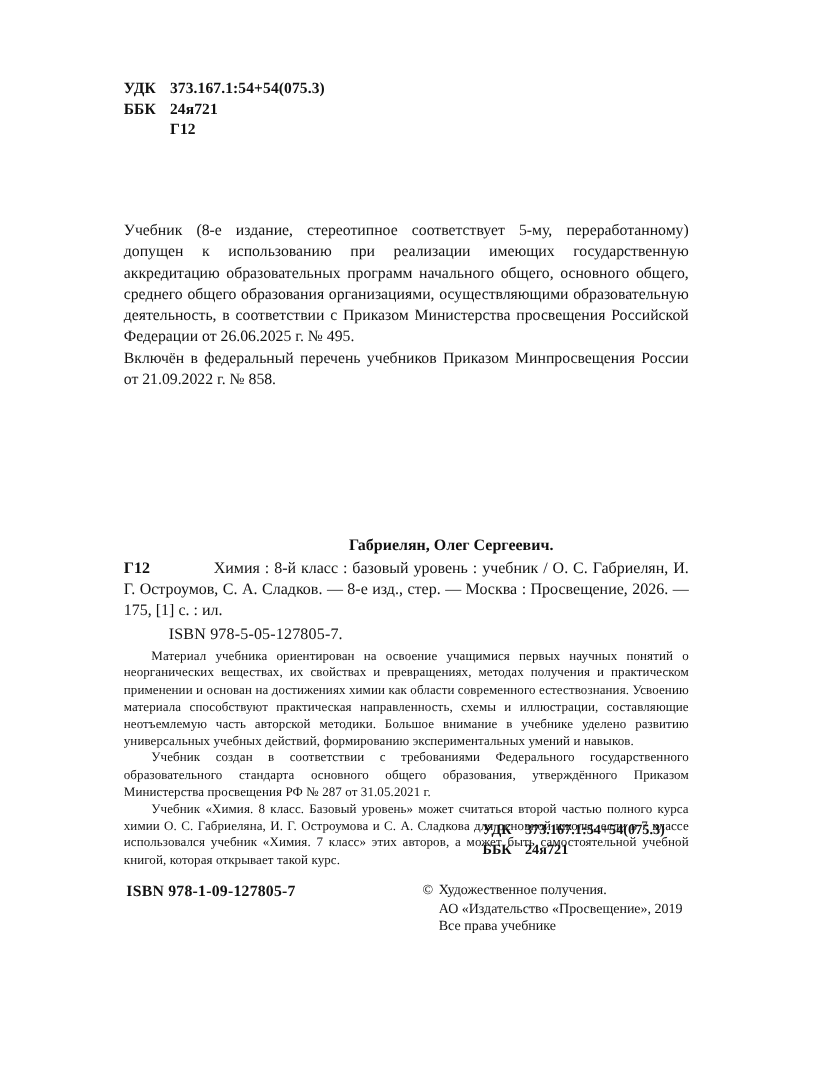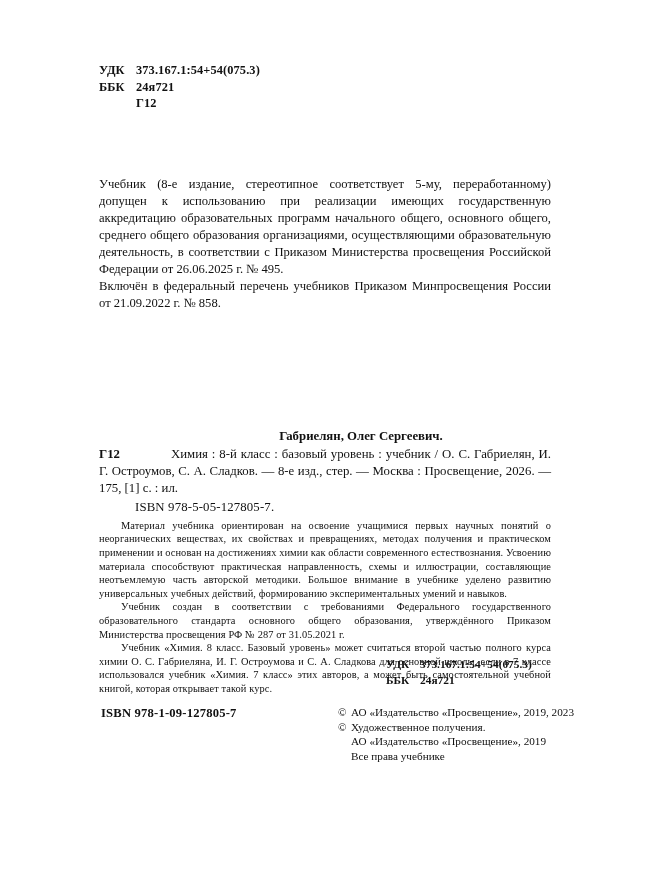--- a/index.html
+++ b/index.html
@@ -197,23 +197,20 @@
     </span><br>
     <span class="row">
       <span class="lbl">ББК</span><span>24я721</span>
     </span>
   </div>
 
   <div class="footer-isbn">ISBN 978-1-09-127805-7</div>
 
   <div class="copyright">
     <span class="cline">
-      <span class="mark">©</span><span>АО «Издательство «Просвещение», 2019, 2023</span>
-    </span>
-    <span class="cline">
       <span class="mark">©</span><span>Художественное получения.</span>
     </span>
     <span class="cline cline-indent">
       <span class="mark">©</span><span>АО «Издательство «Просвещение», 2019</span>
     </span>
     <span class="cline cline-indent">
       <span class="mark">©</span><span>Все права учебнике</span>
     </span>
   </div>
 

